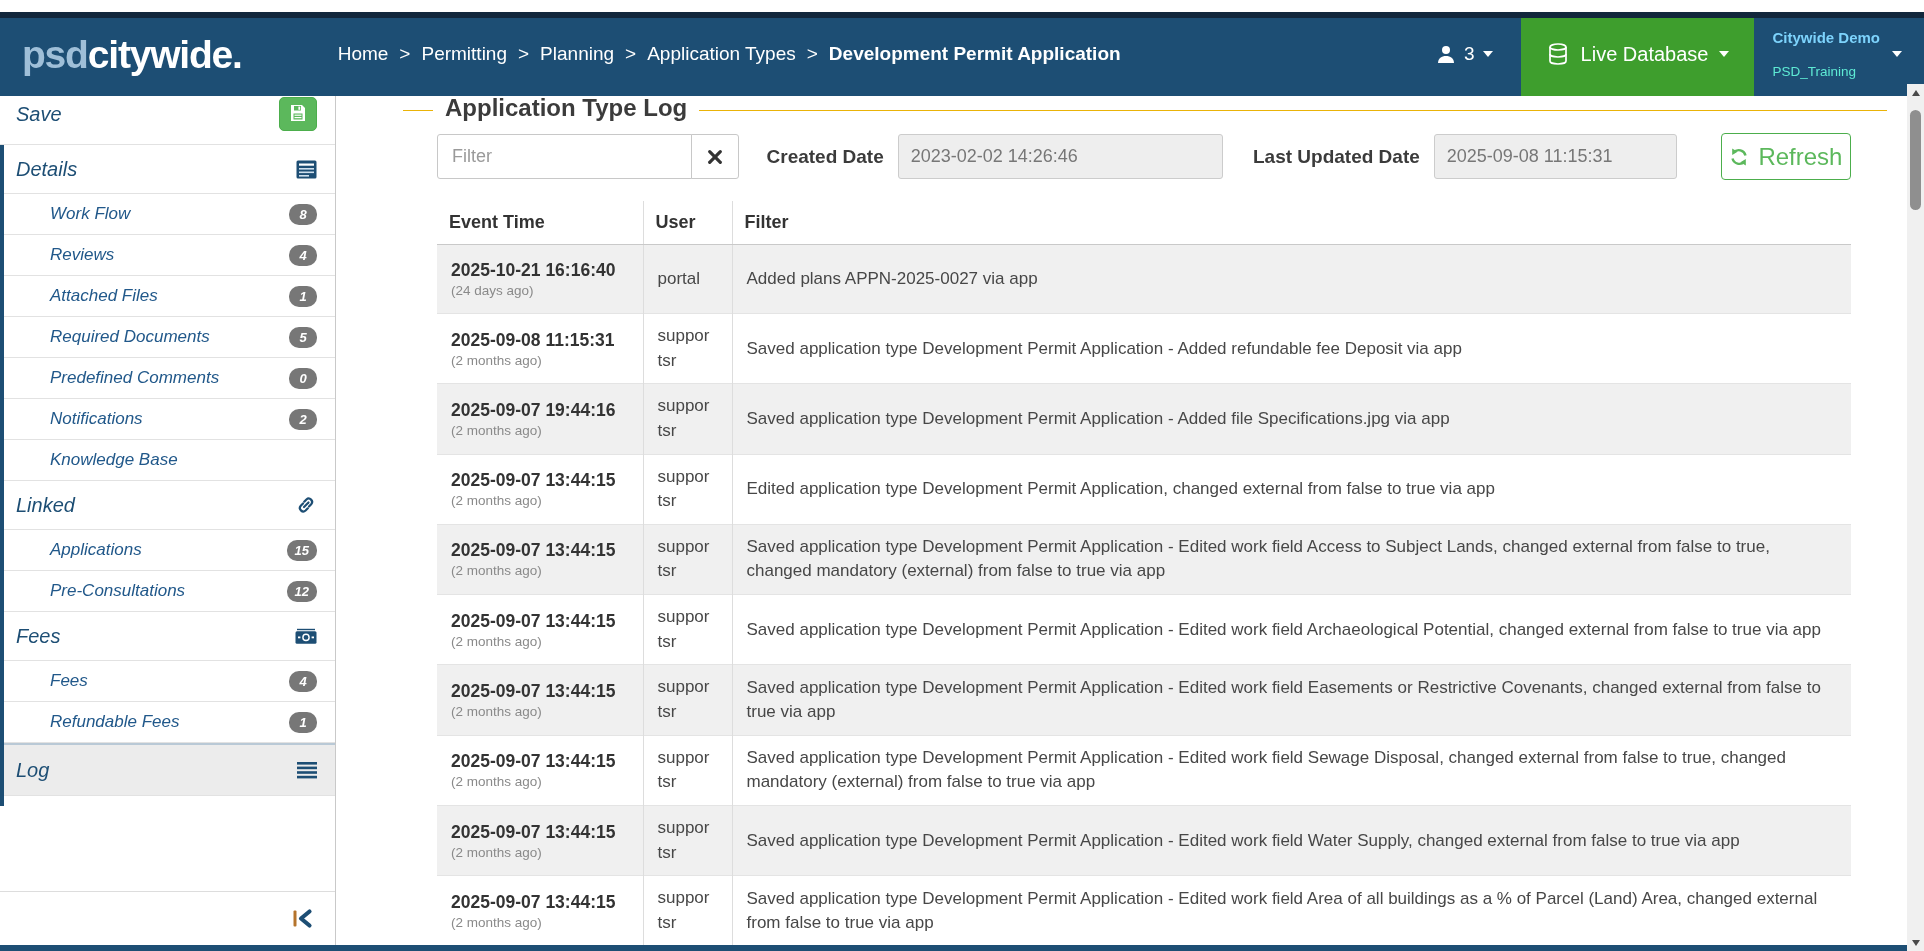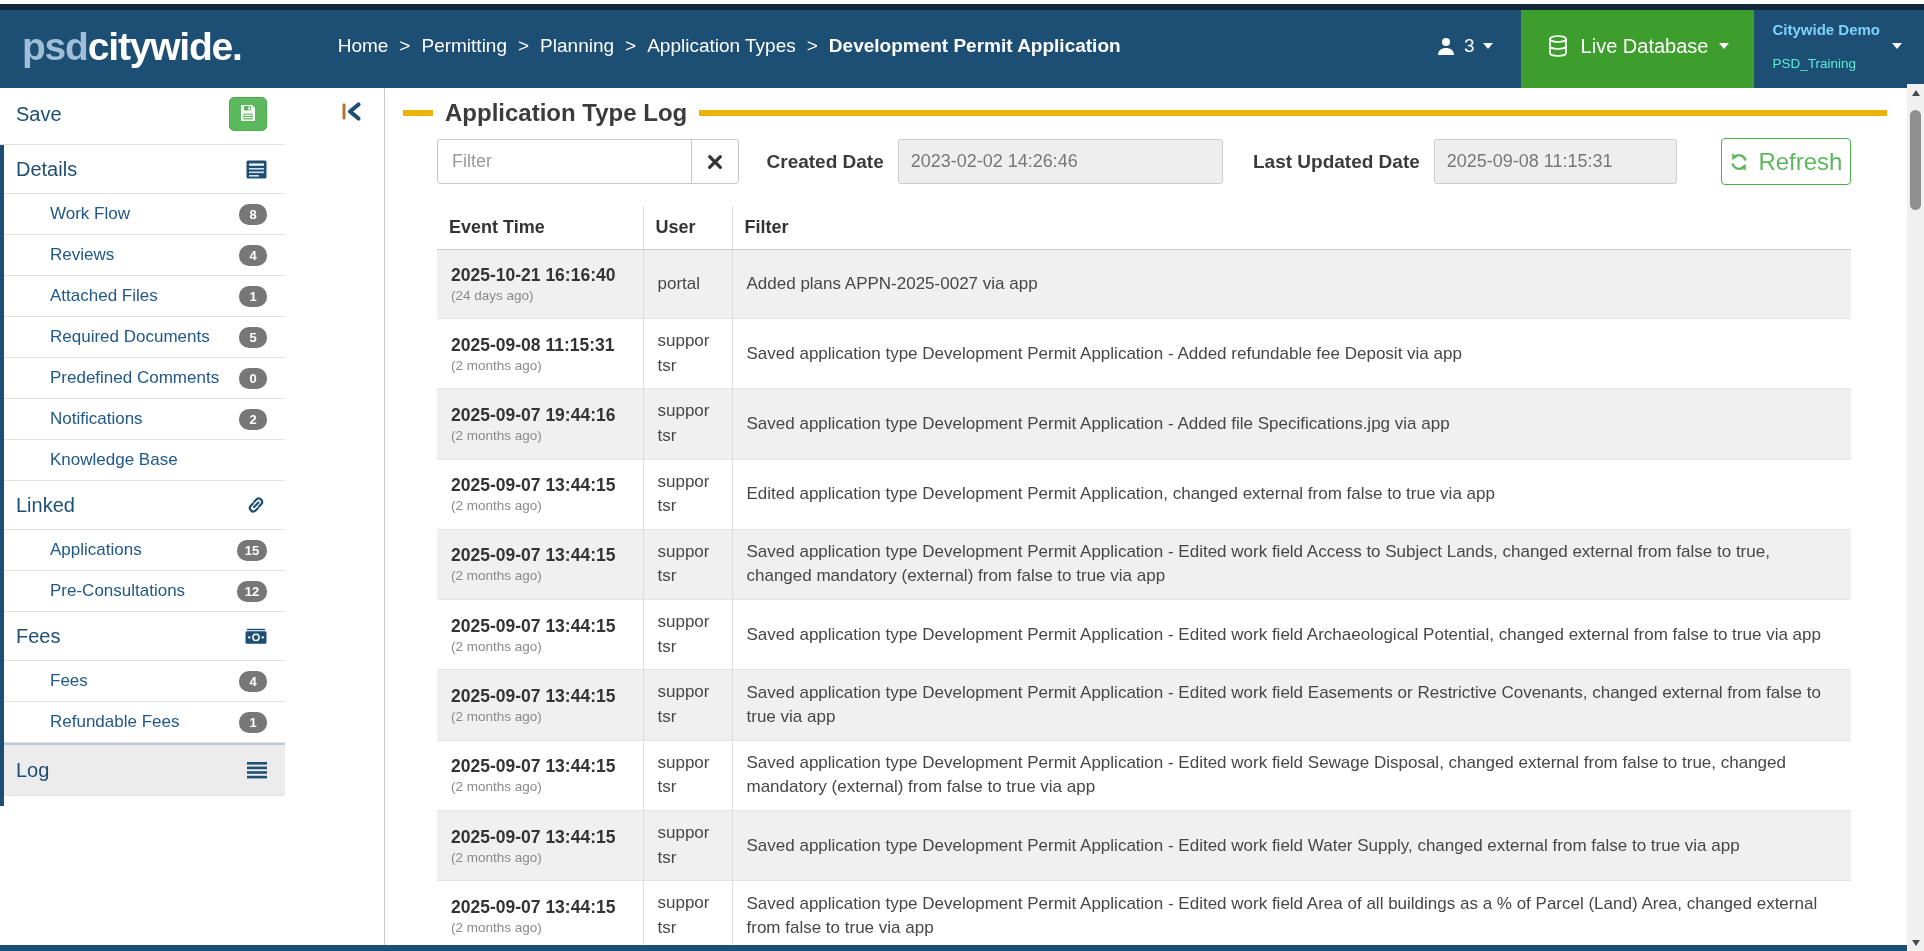--- a/index.html
+++ b/index.html
@@ -1,20 +1,20 @@
 <!DOCTYPE html>
 <html><head>
 <meta charset="utf-8">
 <style>
   html,body{margin:0;padding:0;}
   #app{position:relative;width:1924px;height:951px;overflow:hidden;background:#fff;
        font-family:"Liberation Sans",sans-serif;}
 
   
-  .topbar{position:absolute;top:4px;left:0;width:100%;height:84px;background:#1d4e74;
+  .topbar{position:absolute;top:12px;left:0;width:100%;height:84px;background:#1d4e74;
           display:flex;align-items:center;padding-left:22px;box-sizing:border-box;z-index:10;}
   .top-edge{position:absolute;top:0;left:0;width:100%;height:6px;background:#12273c;}
   .logo{font-size:39px;font-weight:bold;letter-spacing:-1.2px;line-height:1;cursor:pointer;white-space:nowrap;}
   .logo-psd{color:#9fbfd8;}
   .logo-cw{color:#fff;}
   .breadcrumb{display:flex;align-items:center;gap:11px;margin-left:96px;font-size:19px;color:#fff;white-space:nowrap;justify-content:center;}
   .crumb{color:#fff;cursor:pointer;}
   .crumb.last{font-weight:bold;cursor:default;}
   .crumb-sep{color:#fff;}
   .caret{width:0;height:0;border-left:5px solid transparent;border-right:5px solid transparent;
@@ -22,43 +22,43 @@
   .user-cluster{margin-left:auto;display:flex;align-items:center;gap:8px;margin-right:28px;cursor:pointer;}
   .user-count{font-size:19px;color:#fff;}
   .db-box{align-self:stretch;display:flex;align-items:center;gap:11px;background:#3e9e2d;
           padding:0 25px;cursor:pointer;}
   .db-label{font-size:20px;color:#fff;white-space:nowrap;}
   .account{display:flex;align-items:center;gap:12px;padding:0 22px 0 18px;cursor:pointer;}
   .account-name{font-size:15px;font-weight:bold;color:#7dd3fc;white-space:nowrap;}
   .account-db{font-size:13.5px;color:#5eead4;margin-top:18px;}
 
   
-  .sidebar{position:absolute;top:84px;left:0;bottom:6px;width:385px;box-sizing:border-box;background:#fff;
-           border-right:1px solid #c9c9c9;display:flex;z-index:5;}
+  .sidebar{position:absolute;top:84px;left:0;bottom:6px;width:336px;box-sizing:border-box;background:#fff;
+           border-right:1px solid #c9c9c9;display:flex;flex-direction:column;z-index:5;font-style:italic;}
   .nav-strip{position:absolute;left:0;top:61px;width:4px;height:661px;background:#1d4e74;z-index:2;}
   #sidebar-nav{display:flex;flex-direction:column;}
   .srow{display:flex;align-items:center;box-sizing:border-box;border-bottom:1px solid #e2e2e2;
         padding:0 18px 0 16px;cursor:pointer;background:#fff;}
   .srow.action{height:61px;font-size:20px;color:#1d4e74;}
   .srow.section{height:49px;font-size:20px;color:#1d4e74;}
   .srow.sub{height:41px;font-size:17px;color:#21588a;padding-left:50px;gap:20px;}
   .srow.selected{height:53px;background:#ececec;border-top:2px solid #b9c9d6;}
   .sbadge{margin-left:auto;background:#777777;color:#fff;font-size:13px;font-weight:bold;line-height:1;
           padding:4px 8px;border-radius:10px;min-width:12px;text-align:center;}
   .sicon{margin-left:auto;display:flex;align-items:center;}
   .save-btn{margin-left:auto;width:38px;height:34px;background:#5cb85c;border:1px solid #4cae4c;border-radius:5px;
             display:flex;align-items:center;justify-content:center;cursor:pointer;padding:0;}
   .spacer{flex:1;}
   .collapse-row{height:53px;border-top:1px solid #ddd;display:flex;align-items:center;
                 justify-content:flex-end;padding-right:22px;}
   .collapse-btn{display:flex;align-items:center;cursor:pointer;}
 
   
   .main{position:absolute;top:84px;left:385px;right:17px;bottom:6px;background:#fff;overflow:hidden;}
-  .panel{margin:26px 20px 0 18px;border-top:6px solid #eab308;position:relative;padding:22px 36px 0 34px;}
+  .panel{margin:26px 20px 0 18px;border-top:1px solid #eab308;position:relative;padding:22px 36px 0 34px;}
   .panel-legend{position:absolute;top:-17px;left:30px;background:#fff;padding:0 12px;
                 font-size:24px;font-weight:bold;color:#3b3b3b;}
   .controls{display:flex;align-items:center;}
   .filter-input{width:255px;height:45px;box-sizing:border-box;border:1px solid #c8c8c8;border-radius:3px 0 0 3px;
                 font-size:18px;padding:0 14px;color:#555;font-family:inherit;outline:none;}
   .filter-input::placeholder{color:#9a9a9a;}
   .clear-btn{width:49px;height:45px;box-sizing:border-box;border:1px solid #c8c8c8;background:#fff;
              border-radius:0 3px 3px 0;display:flex;align-items:center;justify-content:center;
              cursor:pointer;margin-left:-1px;padding:0;}
   .lbl{font-size:19px;font-weight:bold;color:#3b3b3b;white-space:nowrap;}

